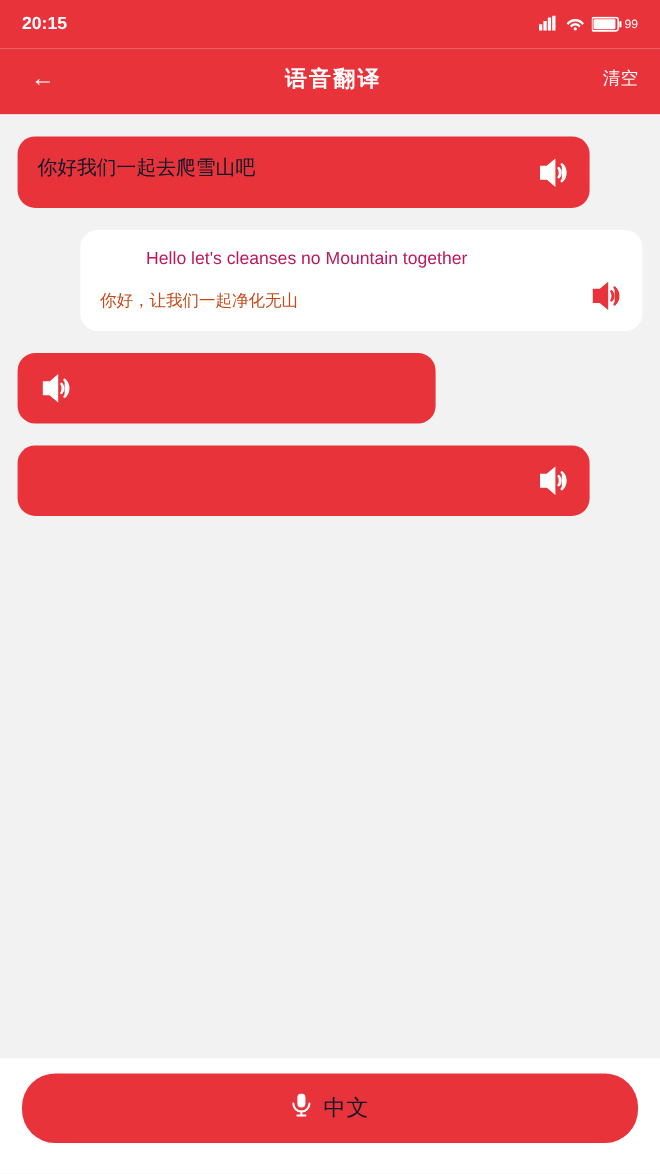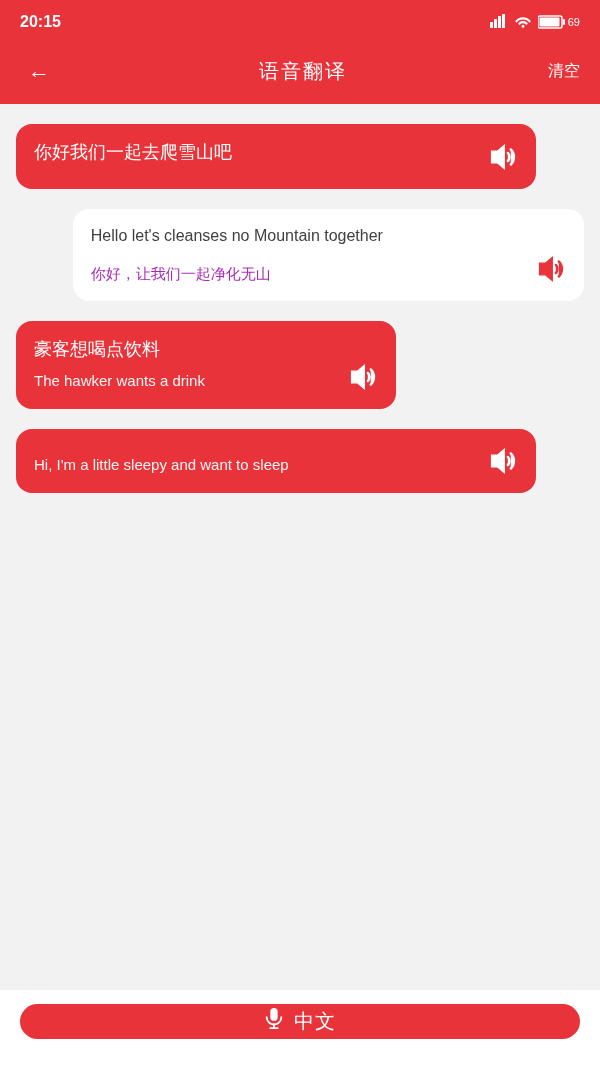--- a/index.html
+++ b/index.html
@@ -44,21 +44,21 @@
       padding: 10px 20px 16px;
       color: white;
     }
     .header-back {
       font-size: 22px;
       cursor: pointer;
       padding: 4px 8px;
     }
     .header-title {
       font-size: 20px;
-      font-weight: 400;
+      font-weight: 700;
       letter-spacing: 2px;
     }
     .header-clear {
       font-size: 16px;
       cursor: pointer;
       text-align: right;
     }
 
     
     .chat-area {
@@ -73,21 +73,21 @@
 
     
     .bubble {
       border-radius: 16px;
       padding: 16px 18px;
       max-width: 520px;
       position: relative;
     }
     .bubble-red {
       background: #e8333a;
-      color: #ffffff;
+      color: #0f172a;
       align-self: flex-start;
       width: 100%;
     }
     .bubble-white {
       background: white;
       color: #333;
       align-self: flex-end;
       margin-left: auto;
       width: 90%;
     }
@@ -107,25 +107,26 @@
       margin-bottom: 8px;
       line-height: 1.4;
     }
     .bubble-translated {
       font-size: 15px;
       line-height: 1.5;
       opacity: 0.95;
     }
     .bubble-white .bubble-original {
       font-size: 16px;
-      color: #404040;
+      color: #be185d;
+      margin-left: 42px;
     }
     .bubble-white .bubble-translated {
       font-size: 15px;
-      color: #a21caf;
+      color: #c2410c;
       margin-top: 15px;
     }
 
     .speaker-icon {
       flex-shrink: 0;
       width: 32px;
       height: 32px;
       display: flex;
       align-items: center;
       justify-content: center;
@@ -150,24 +151,24 @@
     .bottom-bar {
       background: white;
       padding: 14px 20px 28px;
       display: flex;
       gap: 14px;
       align-items: center;
     }
     .lang-btn {
       flex: 1;
       background: #e8333a;
-      color: #ffffff;
+      color: #0f172a;
       border: none;
       border-radius: 30px;
-      padding: 4px 0;
+      padding: 18px 0;
       font-size: 20px;
       display: flex;
       align-items: flex-start;
       justify-content: center;
       gap: 10px;
       cursor: pointer;
       font-family: inherit;
       font-weight: 500;
       letter-spacing: 1px;
     }
@@ -193,21 +194,21 @@
       <svg width="18" height="14" viewBox="0 0 24 18" fill="white">
         <path d="M12 14a2 2 0 110 4 2 2 0 010-4zm0-5a8 8 0 016.5 3.3l-2 2A5 5 0 0012 12a5 5 0 00-4.5 2.3l-2-2A8 8 0 0112 9zm0-5a13 13 0 0110.5 5.3l-2 2A10 10 0 0012 7a10 10 0 00-8.5 4.3l-2-2A13 13 0 0112 4z"></path>
       </svg>
     </span>
     <span style="display:flex;align-items:center;gap:2px">
       <svg width="28" height="14" viewBox="0 0 28 14" fill="none" stroke="white" stroke-width="1.5">
         <rect x="0" y="1" width="24" height="12" rx="2" stroke="white"></rect>
         <rect x="25" y="4" width="2" height="6" rx="1" fill="white" stroke="none"></rect>
         <rect x="1.5" y="2.5" width="20" height="9" rx="1" fill="white" stroke="none"></rect>
       </svg>
-      <span style="font-size:11px;color:white;">69</span>
+      <span style="font-size:11px;color:white;">99</span>
     </span>
   </div>
 </div>
 
 <div class="header">
   <span class="header-back">←</span>
   <span class="header-title">语音翻译</span>
   <span class="header-clear">清空</span>
 </div>
 
@@ -239,38 +240,33 @@
           <polygon points="3,7 3,17 8,17 14,22 14,2 8,7" fill="#e8333a"></polygon>
           <path d="M17 8.5a5 5 0 010 7" stroke="#e8333a" stroke-width="2" fill="none" stroke-linecap="round"></path>
           <path d="M19.5 5.5a9 9 0 010 13" stroke="#e8333a" stroke-width="2" fill="none" stroke-linecap="round"></path>
         </svg>
       </div>
     </div>
   </div>
 
   <div class="bubble bubble-red" style="max-width:380px;">
     <div class="bubble-content">
-      <div class="bubble-text-block">
-        <div class="bubble-original">豪客想喝点饮料</div>
-        <div class="bubble-translated">The hawker wants a drink</div>
-      </div>
       <div class="speaker-icon">
         <svg viewBox="0 0 24 24" fill="none" xmlns="http://www.w3.org/2000/svg">
           <polygon points="3,7 3,17 8,17 14,22 14,2 8,7" fill="white"></polygon>
           <path d="M17 8.5a5 5 0 010 7" stroke="white" stroke-width="2" fill="none" stroke-linecap="round"></path>
           <path d="M19.5 5.5a9 9 0 010 13" stroke="white" stroke-width="2" fill="none" stroke-linecap="round"></path>
         </svg>
       </div>
     </div>
   </div>
 
   <div class="bubble bubble-red">
     <div class="bubble-content">
       <div class="bubble-text-block">
-        <div class="bubble-translated">Hi, I'm a little sleepy and want to sleep</div>
       </div>
       <div class="speaker-icon">
         <svg viewBox="0 0 24 24" fill="none" xmlns="http://www.w3.org/2000/svg">
           <polygon points="3,7 3,17 8,17 14,22 14,2 8,7" fill="white"></polygon>
           <path d="M17 8.5a5 5 0 010 7" stroke="white" stroke-width="2" fill="none" stroke-linecap="round"></path>
           <path d="M19.5 5.5a9 9 0 010 13" stroke="white" stroke-width="2" fill="none" stroke-linecap="round"></path>
         </svg>
       </div>
     </div>
   </div>

